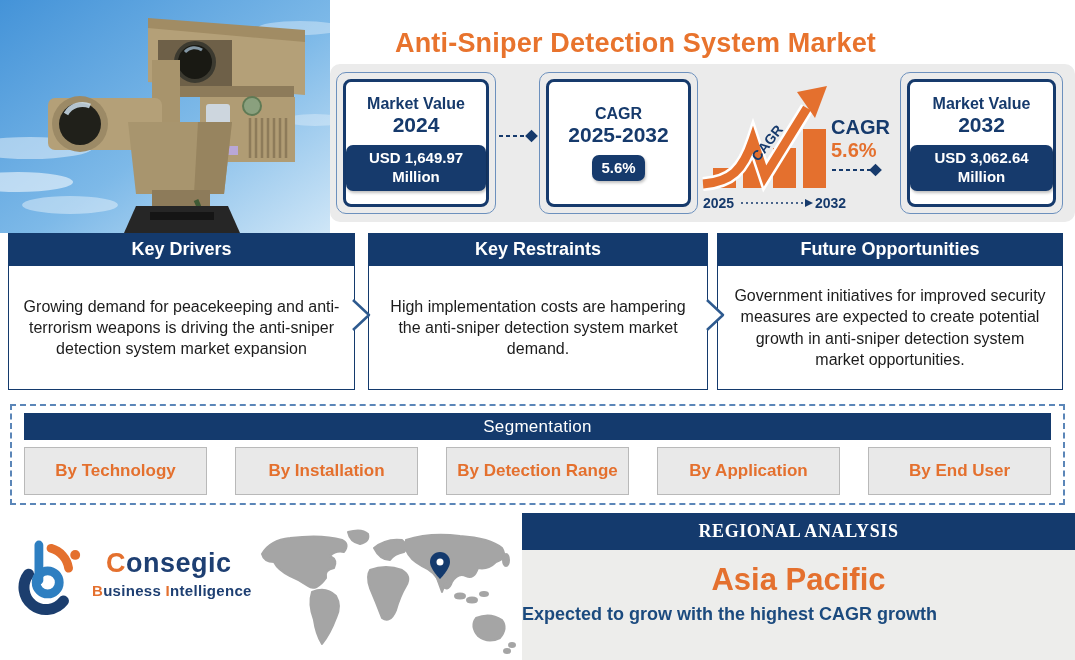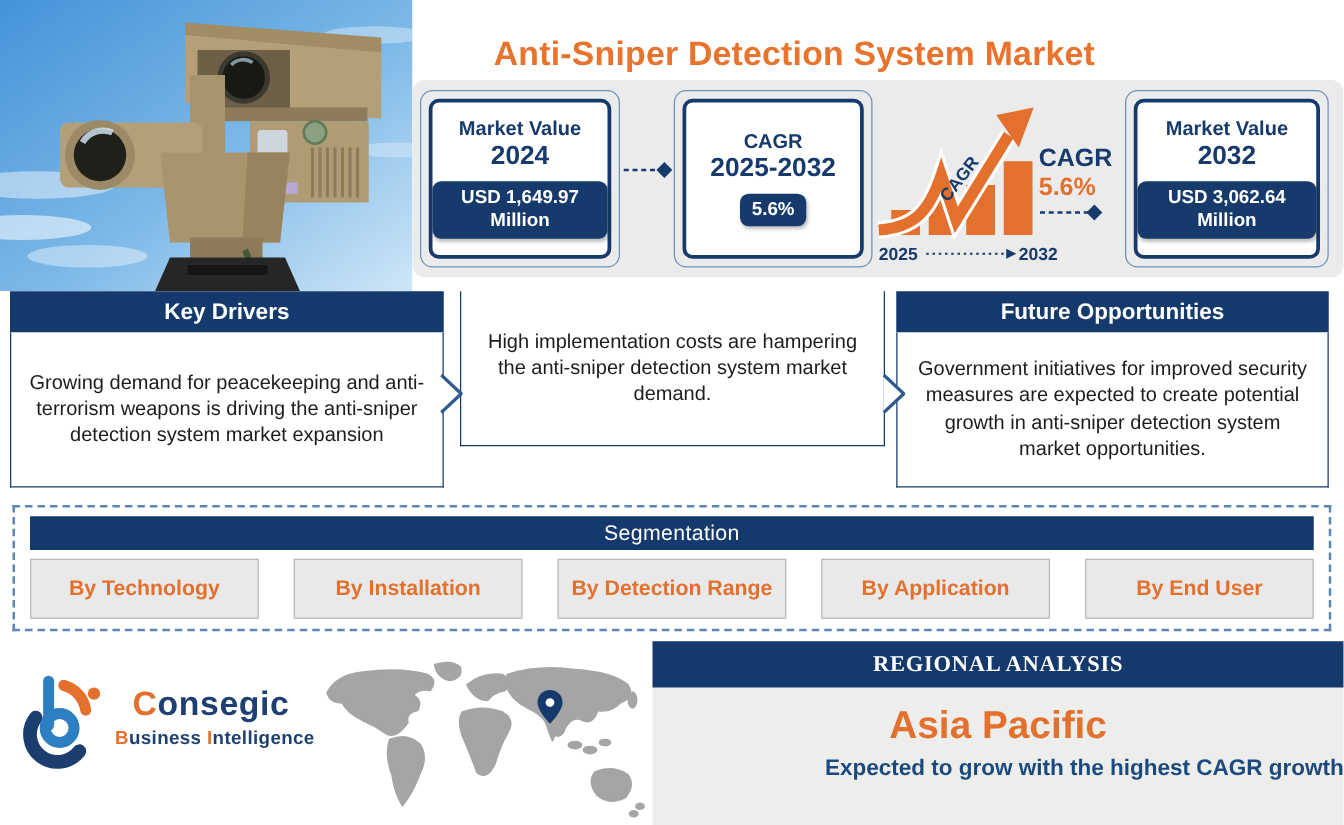--- a/index.html
+++ b/index.html
@@ -61,21 +61,21 @@
   .logo-mark{width:66px;height:88px;}
   .logo-text{margin-left:8px;margin-top:14px;}
   .logo-text .line1{font-size:27px;font-weight:bold;color:#1e3f72;padding-left:14px;letter-spacing:.5px;}
   .logo-text .line2{font-size:15px;font-weight:bold;color:#1e3f72;letter-spacing:.3px;margin-top:3px;}
   .init{color:#e4702e;}
   .map{position:absolute;left:250px;top:526px;width:272px;height:132px;}
   .regional{position:absolute;left:522px;top:513px;width:553px;height:147px;background:#ededeb;}
   .regional-bar{height:37px;background:#143a6d;color:#fff;display:flex;align-items:center;justify-content:center;
                 font-size:18px;font-weight:bold;letter-spacing:.6px;font-family:Liberation Serif, serif;}
   .region-name{text-align:center;font-size:31px;font-weight:bold;color:#e4702e;margin-top:12px;}
-  .region-note{text-align:right;font-size:18px;font-weight:bold;color:#1b4a7e;margin-top:6px;}
+  .region-note{text-align:left;font-size:18px;font-weight:bold;color:#1b4a7e;margin-top:6px;}
 </style>
 </head>
 <body>
 
 <div class="canvas">
 
   <svg class="photo" viewBox="0 0 330 233">
     <defs>
       <linearGradient id="sky" x1="0" y1="0" x2="1" y2="1">
         <stop offset="0" stop-color="#4493d8"></stop>
@@ -183,20 +183,21 @@
       <div class="stat-label2">2032</div>
       <div class="pill">USD 3,062.64 Million</div>
     </div>
   </div>
 
   <div class="panel" id="panel-1">
     <div class="panel-header">Key Drivers</div>
     <div class="panel-body">Growing demand for peacekeeping and anti-terrorism weapons is driving the anti-sniper detection system market expansion</div>
   </div>
   <div class="panel" id="panel-2">
+    <div class="panel-header">Key Restraints</div>
     <div class="panel-body">High implementation costs are hampering the anti-sniper detection system market demand.</div>
   </div>
   <div class="panel" id="panel-3">
     <div class="panel-header">Future Opportunities</div>
     <div class="panel-body">Government initiatives for improved security measures are expected to create potential growth in anti-sniper detection system market opportunities.</div>
   </div>
 
   <svg class="chevron" id="chev-1" viewBox="0 0 24 36">
     <path d="M3 3 L19 18 L3 33" fill="#ffffff" stroke="#2e5a8f" stroke-width="2.5" stroke-linejoin="round"></path>
   </svg>

